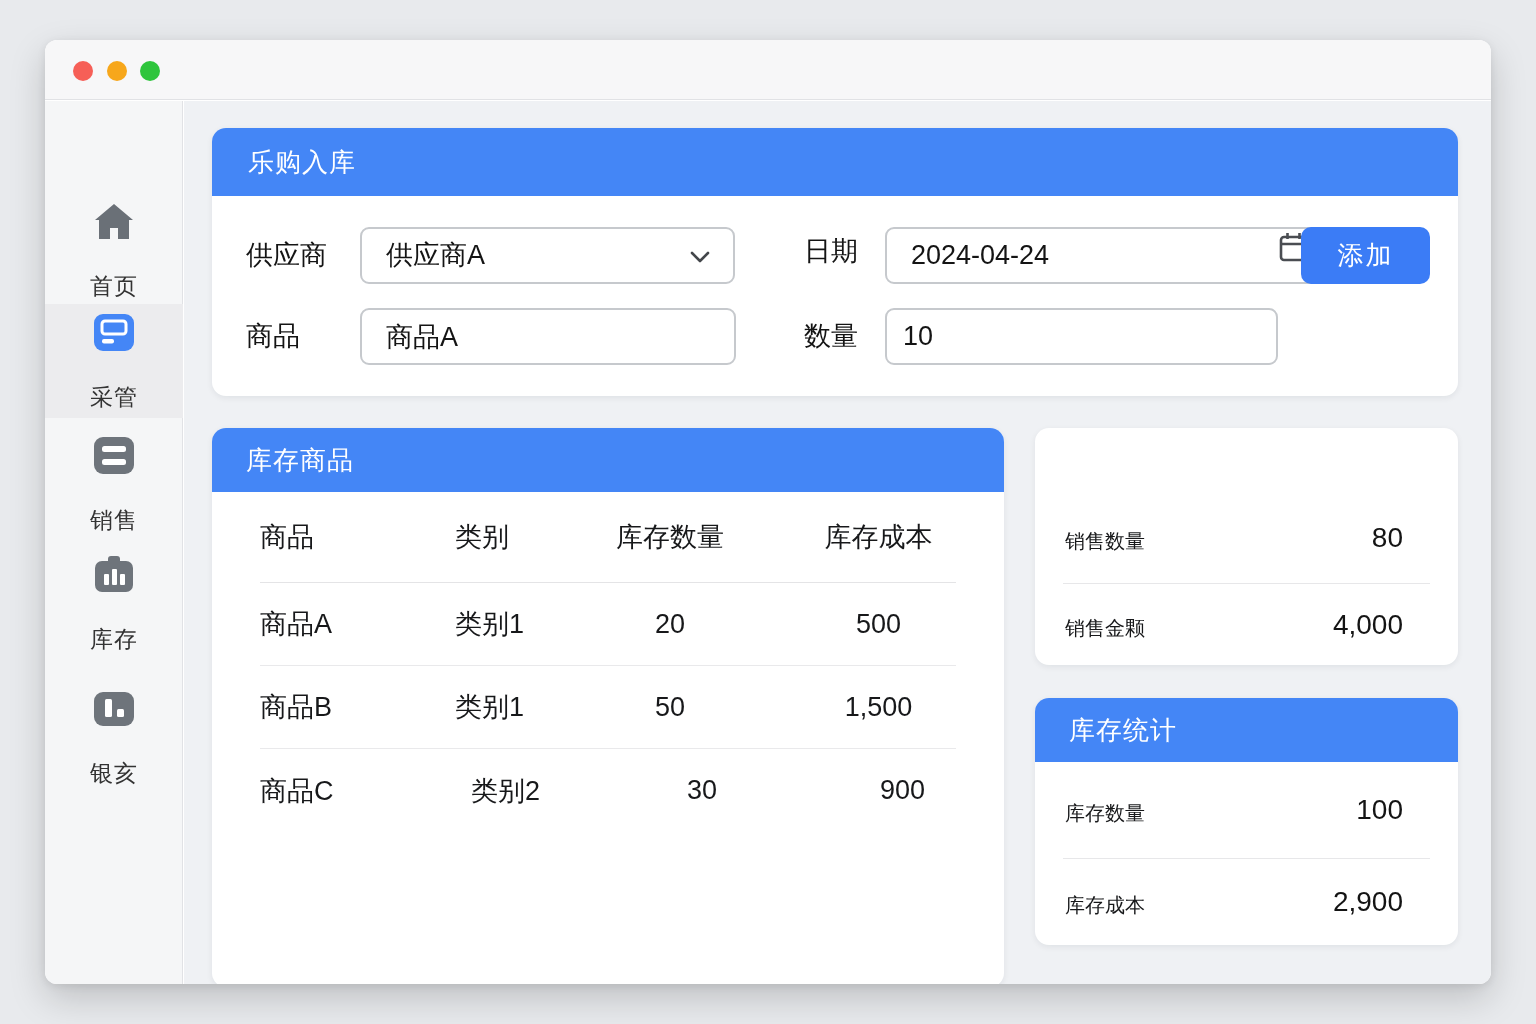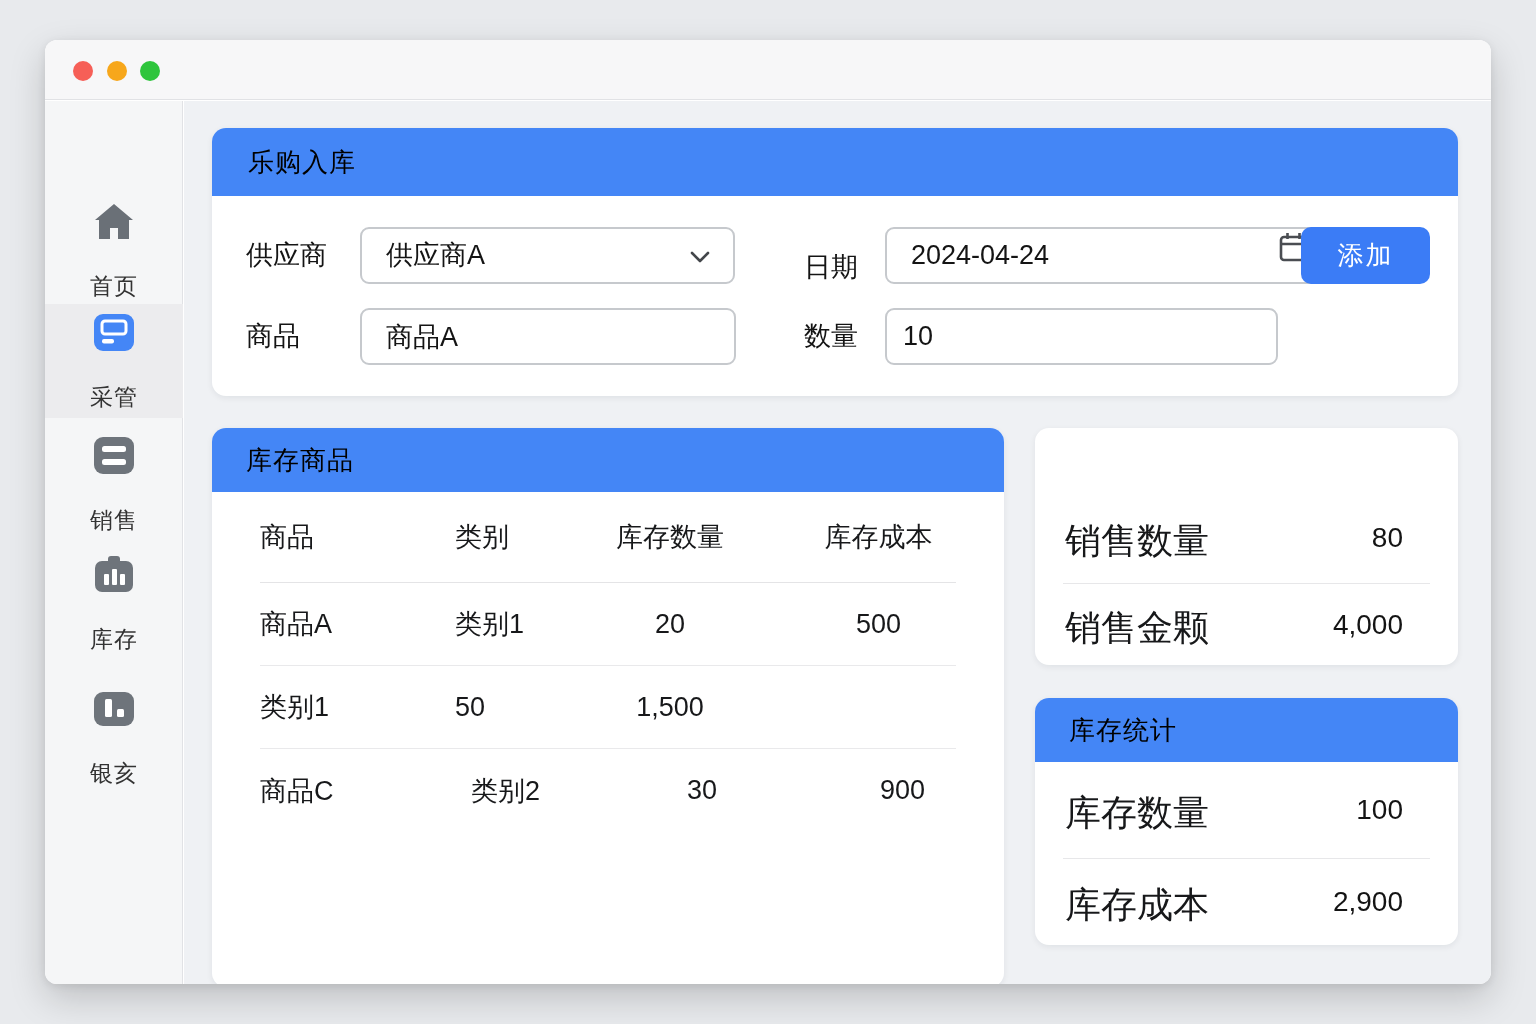--- a/index.html
+++ b/index.html
@@ -42,21 +42,21 @@
   
   .main {
     position:absolute; left:139px; top:61px; right:0; bottom:0;
     background:#eff1f4;
   }
   .panel {
     position:absolute; background:#fff; border-radius:14px; overflow:hidden;
     box-shadow:0 2px 6px rgba(15,23,42,.07);
   }
   .panel-head {
-    background:var(--accent,#4486f6); color:#000000;
+    background:var(--accent,#4486f6); color:#ffffff;
     font-size:26px; font-weight:500; letter-spacing:1px;
   }
   
   #purchase-panel  { left:28px;  top:27px;  width:1246px; height:268px; }
   #inventory-panel { left:28px;  top:327px; width:792px;  height:559px; }
   #sales-panel     { left:851px; top:327px; width:423px;  height:237px; }
   #stock-panel     { left:851px; top:597px; width:423px;  height:247px; }
   #purchase-panel  .panel-head { height:68px; line-height:68px; padding-left:36px; }
   #inventory-panel .panel-head, #sales-panel .panel-head, #stock-panel .panel-head
                    { height:64px; line-height:64px; padding-left:34px; }
@@ -78,21 +78,21 @@
   .date-box { display:flex; align-items:center; cursor:pointer; }
   .date-box .val { flex:1; }
   .btn-add {
     position:absolute; width:129px; height:57px; border:none; border-radius:10px;
     background:var(--button-blue,#3b7cf6); color:#fff; font-size:26px; font-weight:500;
     font-family:inherit; letter-spacing:2px; cursor:pointer;
   }
   
   #lbl-supplier { left:34px;  top:31px; }
   #box-supplier { left:148px; top:31px; width:375px;justify-content:center; }
-  #lbl-date     { left:592px; top:43px; }
+  #lbl-date     { left:592px; top:27px; }
   #box-date     { left:673px; top:31px; width:448px; }
   #btn-add      { left:1089px;top:31px; }
   #lbl-product  { left:34px;  top:112px; }
   #box-product  { left:148px; top:112px; width:376px; }
   #lbl-qty      { left:592px; top:112px; }
   #box-qty      { left:673px; top:112px; width:393px;padding-left:16px; }
   
   .inv-table { position:absolute; left:48px; right:48px; top:64px; }
   .inv-row {
     display:grid; grid-template-columns:195px 120px 190px 1fr;
@@ -102,21 +102,21 @@
   .inv-row > div:nth-child(4) { text-align:center; padding-left:36px; }
   .inv-row.head { height:91px; border-bottom:1px solid #e4e4e6; }
   .inv-row.data { height:83px; border-bottom:1px solid #e9e9eb; }
   .inv-row.data:last-child { border-bottom:none;gap:16px; }
   
   .stat-body { position:absolute; left:0; top:64px; right:0; bottom:0; }
   .stat-row {
     display:flex; justify-content:space-between; align-items:center;
     height:91px; padding:0 55px 0 30px;
   }
-  .stat-row .s-lbl { font-size:36px; color:#17181a;margin-top:7px; }
+  .stat-row .s-lbl { font-size:20px; color:#17181a;margin-top:7px; }
   .stat-row .s-val { font-size:28px; color:#141414; }
   .stat-div { height:1px; background:#e7e7e9; margin:0 28px; }
 </style>
 </head>
 <body>
 
 <div class="window">
 
   <div class="topbar">
     <span class="tl red"></span>
@@ -235,20 +235,21 @@
           <div>库存数量</div>
           <div>库存成本</div>
         </div>
         <div class="inv-row data">
           <div>商品A</div>
           <div>类别1</div>
           <div>20</div>
           <div>500</div>
         </div>
         <div class="inv-row data">
+          <div>商品B</div>
           <div>类别1</div>
           <div>50</div>
           <div>1,500</div>
         </div>
         <div class="inv-row data">
           <div>商品C</div>
           <div>类别2</div>
           <div>30</div>
           <div>900</div>
         </div>

